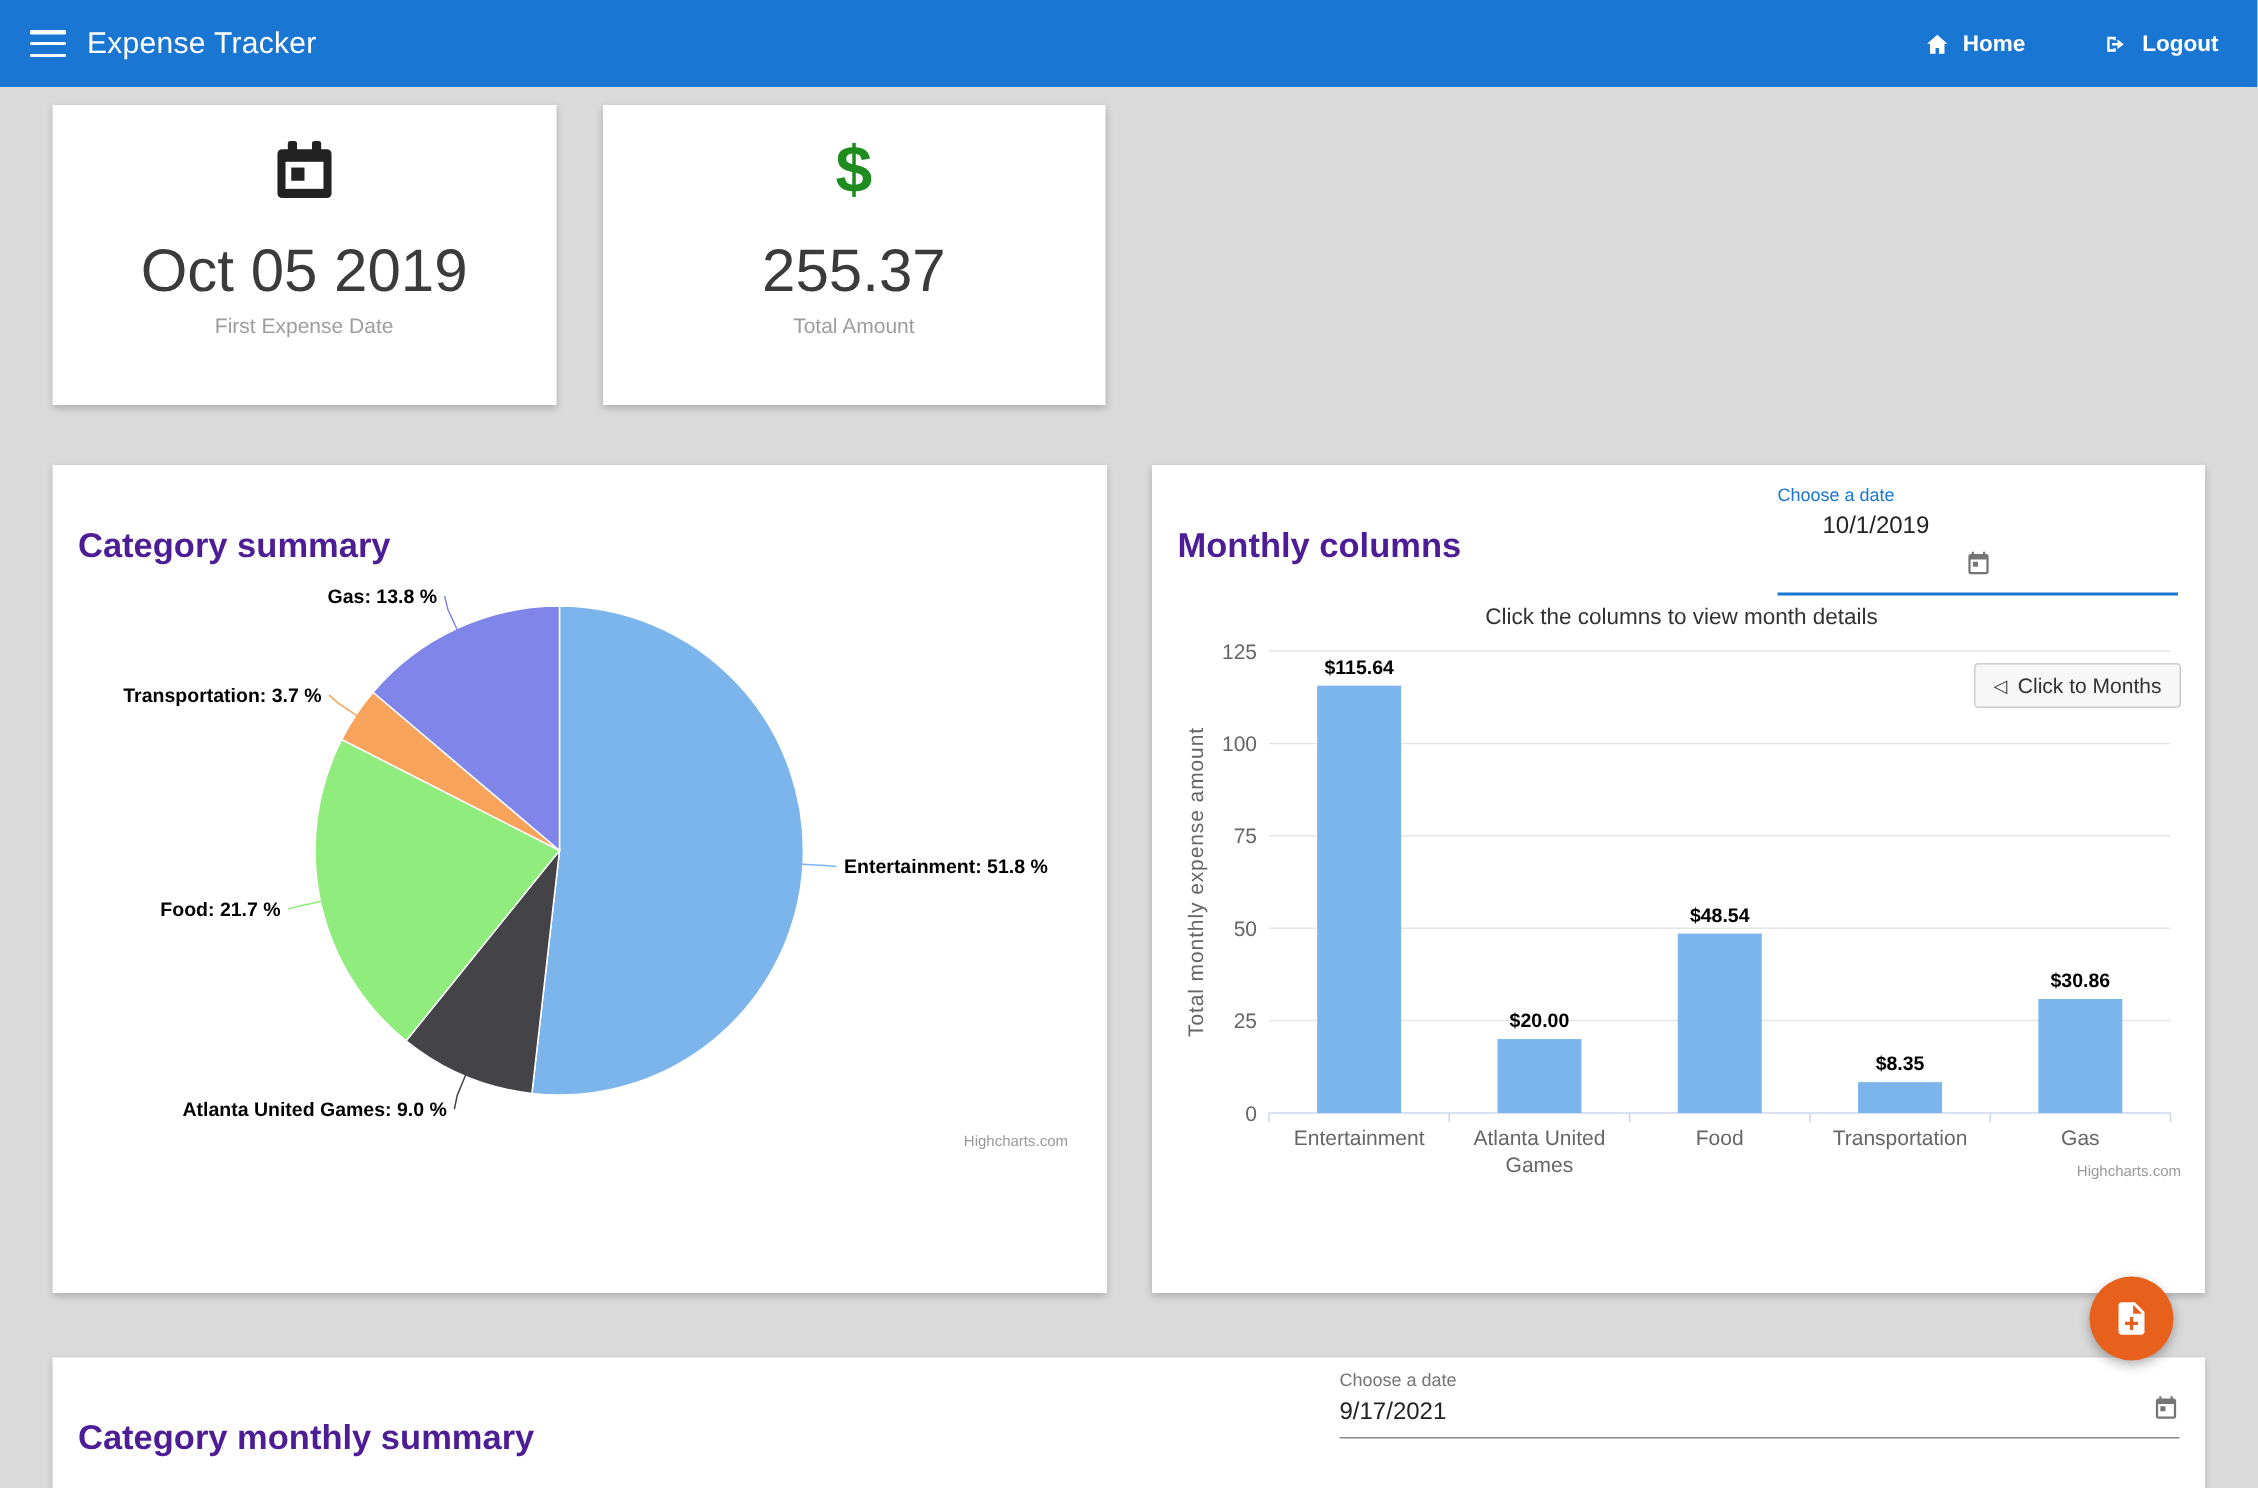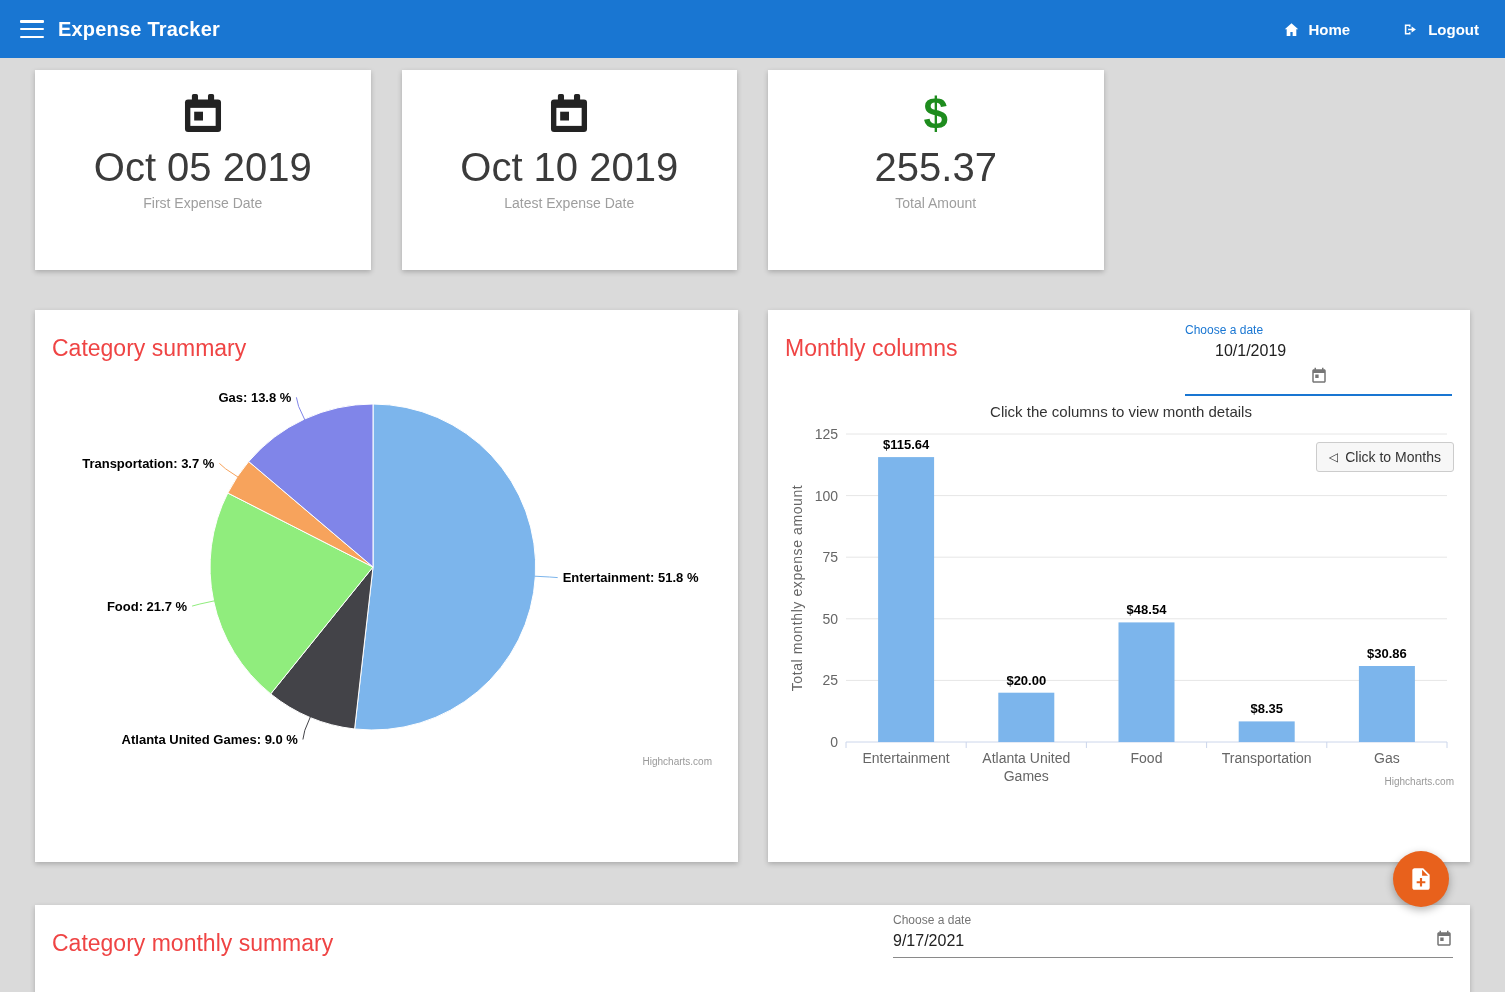--- a/index.html
+++ b/index.html
@@ -3,38 +3,38 @@
 <meta charset="utf-8">
 <style>
   * { margin:0; padding:0; box-sizing:border-box; }
   html,body { width:1505px; height:992px; overflow:hidden; }
   body { font-family:"Liberation Sans","DejaVu Sans",sans-serif; background:#dadada; position:relative; }
 
   
   .header { height:58px; background:#1976d2; display:flex; align-items:center; padding:0 20px; color:#fff; }
   .hamburger { width:24px; height:18px; display:flex; flex-direction:column; justify-content:space-between; cursor:pointer; }
   .hamburger span { display:block; height:2.5px; background:#fff; border-radius:1px; }
-  .app-title { font-size:20px; font-weight:bold; margin-left:14px; letter-spacing:0.2px; }
+  .app-title { font-size:20px; font-weight:normal; margin-left:14px; letter-spacing:0.2px; }
   .header-nav { margin-left:auto; display:flex; align-items:center; gap:52px; padding-right:6px; }
   .nav-item { display:flex; align-items:center; gap:9px; font-size:15px; font-weight:bold; color:#fff; cursor:pointer; }
   .nav-item svg { display:block; }
 
   
   main { padding:0 35px; }
   .card { background:#fff; box-shadow:0 2px 5px rgba(0,0,0,0.22); }
   .stats-row { margin-top:12px; display:grid; grid-template-columns:repeat(4,1fr); gap:31px; }
   .stat-card { height:200px; text-align:center; padding-top:21px; }
   .stat-icon { height:46px; display:flex; align-items:center; justify-content:center; }
-  .stat-value { font-size:40px; font-weight:300; color:#3b3b3b; margin-top:7px; line-height:46px; }
+  .stat-value { font-size:40px; font-weight:300; color:#3b3b3b; margin-top:21px; line-height:46px; }
   .stat-label { font-size:14px; color:#9e9e9e; margin-top:5px; }
   .dollar-glyph { font-size:44px; font-weight:bold; color:#1e8c1e; line-height:46px; }
 
   .charts-row { margin-top:40px; display:grid; grid-template-columns:703px 702px; gap:30px; }
   .chart-card { height:552px; position:relative; }
-  .card-heading { position:absolute; left:17px; top:25px; font-size:23px; font-weight:normal; color:#ef4444; }
+  .card-heading { position:absolute; left:17px; top:40px; font-size:23px; font-weight:bold; color:#4c1d95; }
 
   .chart-area { position:absolute; left:0; width:100%; height:400px; }
   #pie-area { top:65px; }
   #bar-area { top:85px; }
   .chart-title { position:absolute; top:8px; left:2px; width:100%; text-align:center; font-size:15px; color:#333; pointer-events:none; }
   .credits { position:absolute; top:381px; font-size:10px; color:#999; text-decoration:none; cursor:pointer; }
   #pie-credits { right:26px; }
   #bar-credits { right:16px; }
 
   .pie-label, .data-label { font-family:"Liberation Sans","DejaVu Sans",sans-serif; font-size:13px; font-weight:bold; fill:#000; }
@@ -98,33 +98,20 @@
         <svg width="46" height="46" viewBox="0 0 24 24">
             <rect x="6.2" y="1.6" width="3.2" height="5" rx="0.9" fill="#222"></rect>
             <rect x="14.6" y="1.6" width="3.2" height="5" rx="0.9" fill="#222"></rect>
             <rect x="2.6" y="4.4" width="18.8" height="17" rx="1.6" fill="#222"></rect>
             <rect x="5.4" y="8.8" width="13.2" height="9.4" fill="#fff"></rect>
             <rect x="7.4" y="10.8" width="4.6" height="4.6" fill="#222"></rect>
           </svg>
       </div>
       <div class="stat-value">Oct 05 2019</div>
       <div class="stat-label">First Expense Date</div>
-    </div>
-    <div class="card stat-card">
-      <div class="stat-icon">
-        <svg width="46" height="46" viewBox="0 0 24 24">
-            <rect x="6.2" y="1.6" width="3.2" height="5" rx="0.9" fill="#222"></rect>
-            <rect x="14.6" y="1.6" width="3.2" height="5" rx="0.9" fill="#222"></rect>
-            <rect x="2.6" y="4.4" width="18.8" height="17" rx="1.6" fill="#222"></rect>
-            <rect x="5.4" y="8.8" width="13.2" height="9.4" fill="#fff"></rect>
-            <rect x="7.4" y="10.8" width="4.6" height="4.6" fill="#222"></rect>
-          </svg>
-      </div>
-      <div class="stat-value">Oct 10 2019</div>
-      <div class="stat-label">Latest Expense Date</div>
     </div>
     <div class="card stat-card">
       <div class="stat-icon">
         <span class="dollar-glyph">$</span>
       </div>
       <div class="stat-value">255.37</div>
       <div class="stat-label">Total Amount</div>
     </div>
   </section>
 

